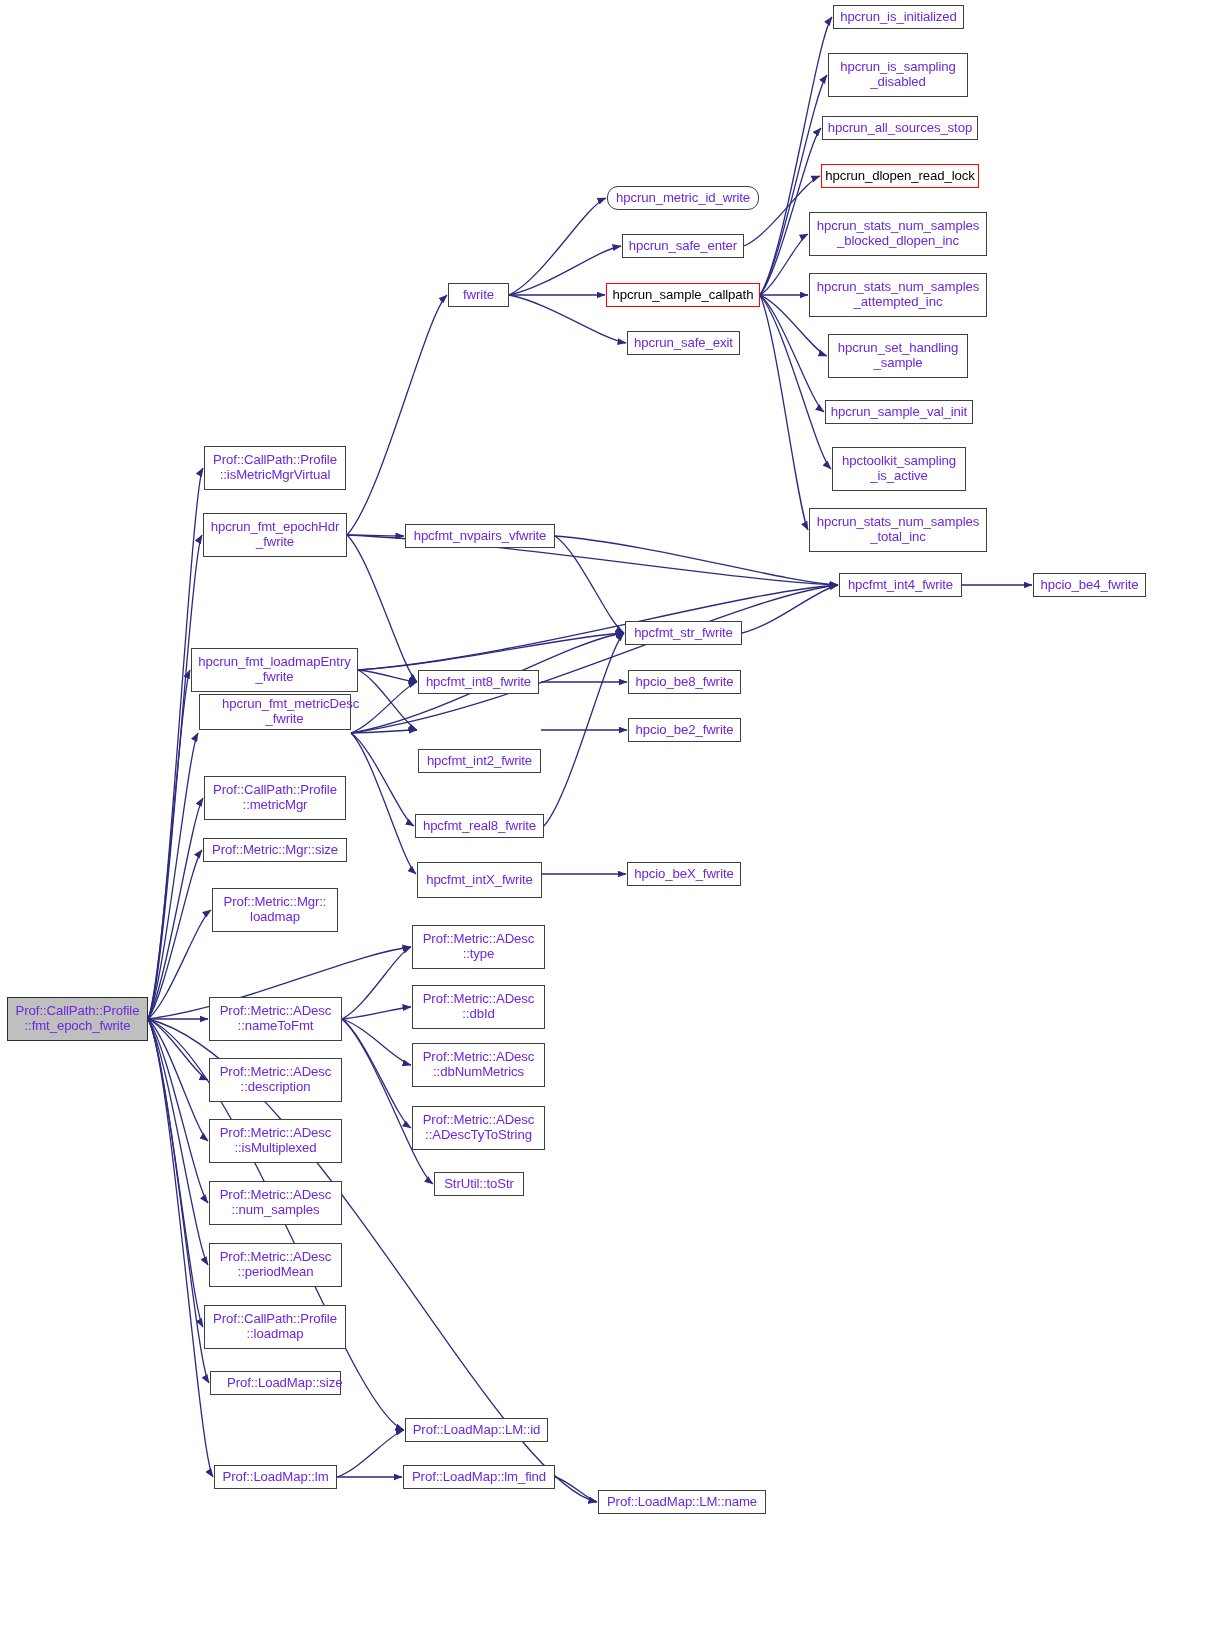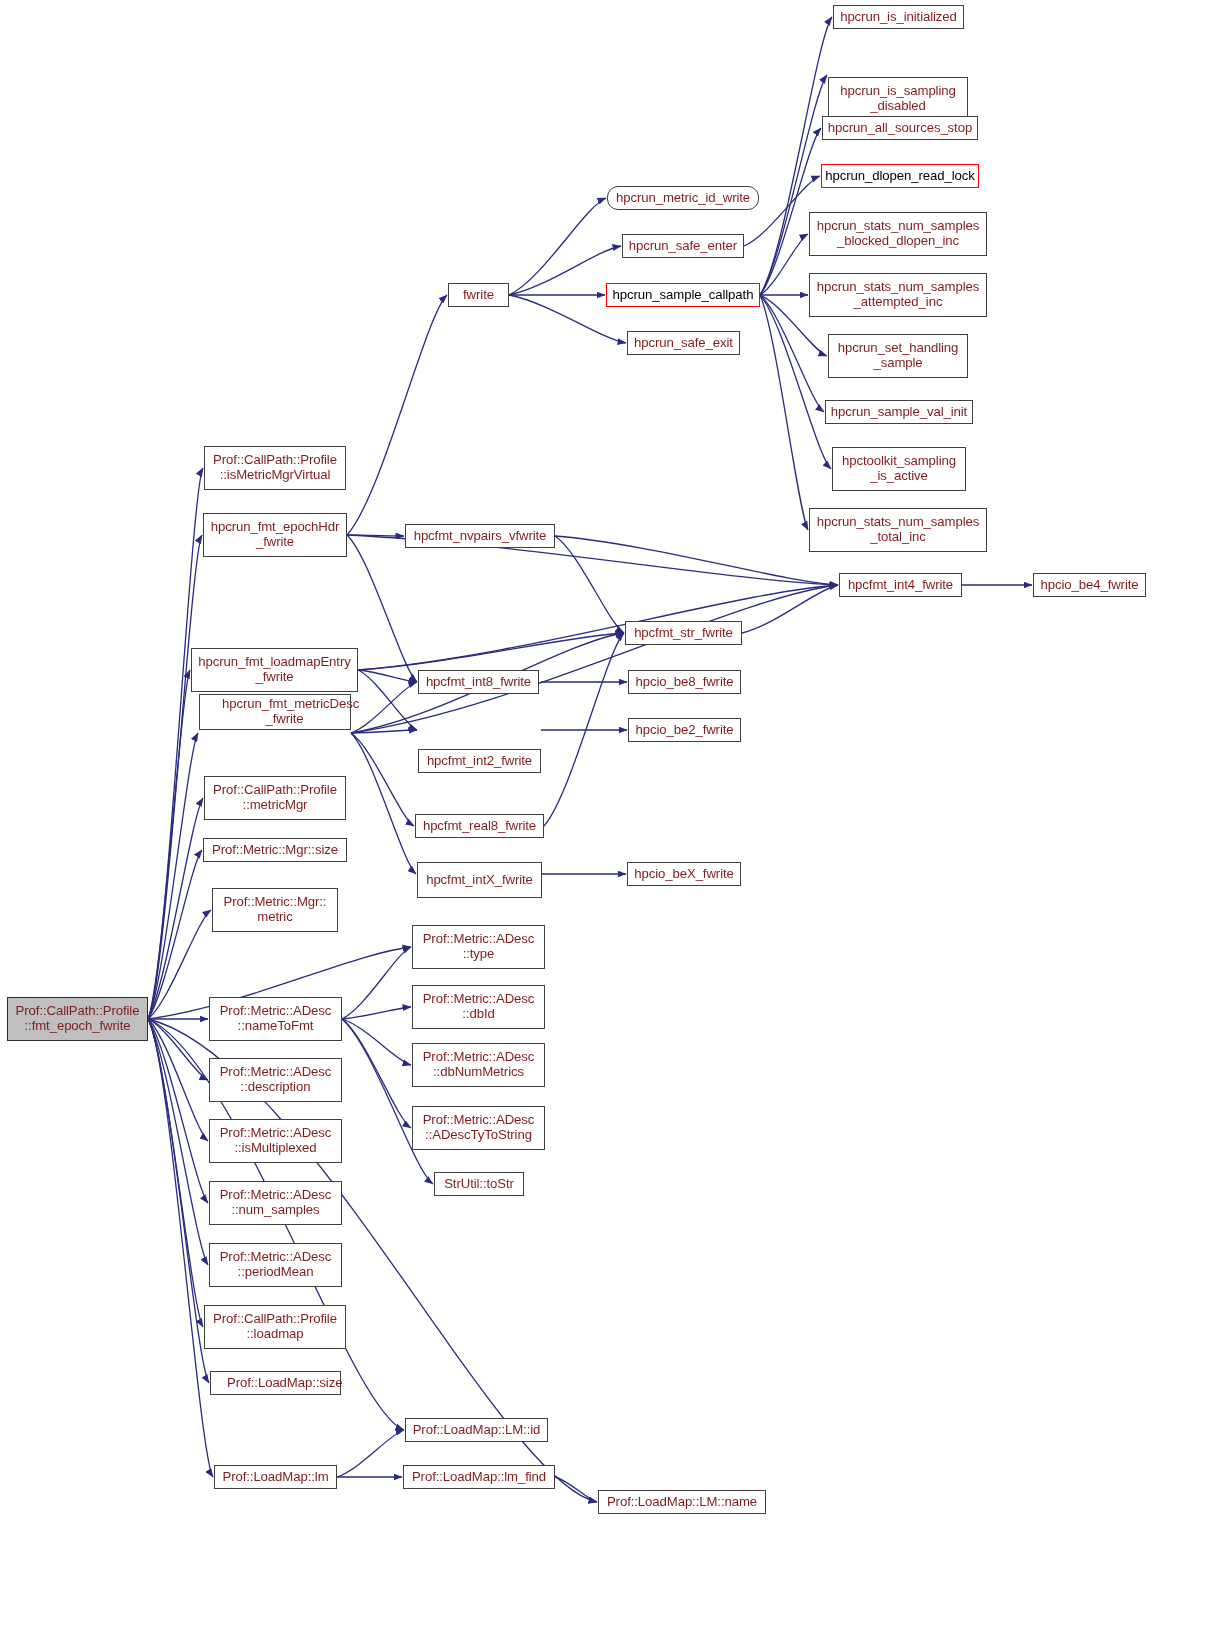--- a/index.html
+++ b/index.html
@@ -1,21 +1,21 @@
 <!DOCTYPE html>
 <html><head>
 <meta charset="utf-8">
 <title>Call Graph</title>
 <style>
   html,body{margin:0;padding:0;background:#ffffff;}
   #canvas{position:relative;width:1211px;height:1650px;background:#ffffff;
           font-family:"Liberation Sans", sans-serif;overflow:hidden;}
   #edges{position:absolute;left:0;top:0;width:1211px;height:1650px;}
   .node{position:absolute;box-sizing:border-box;border:1px solid #404040;
-        background:#ffffff;color:#7f1d1d;display:flex;align-items:center;
+        background:#ffffff;color:#6d28d9;display:flex;align-items:center;
         justify-content:center;text-align:center;line-height:1.12;
         font-size:13.2px;letter-spacing:-0.1px;white-space:pre-line;
         padding:0 3px;}
   .node.root{background:#bfbfbf;border:1px solid #2b2b2b;}
   .node.hl{border:1px solid #ff0000;color:#000000;}
   .node.hl .lbl{color:#000000;}
   .lbl{display:block;width:100%;}
 </style>
 </head>
 <body>
@@ -100,42 +100,42 @@
       <div class="node" style="left: 203px; top: 513px; width: 144px; height: 44px;"><span class="lbl">hpcrun_fmt_epochHdr
 _fwrite</span></div>
       <div class="node" style="left: 191px; top: 648px; width: 167px; height: 44px;"><span class="lbl">hpcrun_fmt_loadmapEntry
 _fwrite</span></div>
       <div class="node" style="left: 199px; top: 694px; width: 152px; height: 36px; padding-left: 22px;"><span class="lbl">hpcrun_fmt_metricDesc
 _fwrite</span></div>
       <div class="node" style="left: 204px; top: 776px; width: 142px; height: 44px;"><span class="lbl">Prof::CallPath::Profile
 ::metricMgr</span></div>
       <div class="node" style="left: 203px; top: 838px; width: 144px; height: 24px;"><span class="lbl">Prof::Metric::Mgr::size</span></div>
       <div class="node" style="left: 212px; top: 888px; width: 126px; height: 44px;"><span class="lbl">Prof::Metric::Mgr::
-metric</span></div>
+loadmap</span></div>
       <div class="node" style="left: 209px; top: 997px; width: 133px; height: 44px;"><span class="lbl">Prof::Metric::ADesc
 ::nameToFmt</span></div>
       <div class="node" style="left: 209px; top: 1058px; width: 133px; height: 44px;"><span class="lbl">Prof::Metric::ADesc
 ::description</span></div>
       <div class="node" style="left: 209px; top: 1119px; width: 133px; height: 44px;"><span class="lbl">Prof::Metric::ADesc
 ::isMultiplexed</span></div>
       <div class="node" style="left: 209px; top: 1181px; width: 133px; height: 44px;"><span class="lbl">Prof::Metric::ADesc
 ::num_samples</span></div>
       <div class="node" style="left: 209px; top: 1243px; width: 133px; height: 44px;"><span class="lbl">Prof::Metric::ADesc
 ::periodMean</span></div>
       <div class="node" style="left: 204px; top: 1305px; width: 142px; height: 44px;"><span class="lbl">Prof::CallPath::Profile
 ::loadmap</span></div>
       <div class="node" style="left: 210px; top: 1371px; width: 131px; height: 24px; padding-left: 16px;"><span class="lbl">Prof::LoadMap::size</span></div>
       <div class="node" style="left: 214px; top: 1465px; width: 123px; height: 24px;"><span class="lbl">Prof::LoadMap::lm</span></div>
       <div class="node" style="left: 448px; top: 283px; width: 61px; height: 24px;"><span class="lbl">fwrite</span></div>
       <div class="node" style="left: 607px; top: 186px; width: 152px; height: 24px; border-radius: 11px;"><span class="lbl">hpcrun_metric_id_write</span></div>
       <div class="node" style="left: 622px; top: 234px; width: 122px; height: 24px;"><span class="lbl">hpcrun_safe_enter</span></div>
       <div class="node hl" style="left: 606px; top: 283px; width: 154px; height: 24px;"><span class="lbl">hpcrun_sample_callpath</span></div>
       <div class="node" style="left: 627px; top: 331px; width: 113px; height: 24px;"><span class="lbl">hpcrun_safe_exit</span></div>
       <div class="node" style="left: 833px; top: 5px; width: 131px; height: 24px;"><span class="lbl">hpcrun_is_initialized</span></div>
-      <div class="node" style="left: 828px; top: 53px; width: 140px; height: 44px; margin-top: 24px;"><span class="lbl">hpcrun_is_sampling
+      <div class="node" style="left: 828px; top: 53px; width: 140px; height: 44px;"><span class="lbl">hpcrun_is_sampling
 _disabled</span></div>
       <div class="node" style="left: 822px; top: 116px; width: 156px; height: 24px;"><span class="lbl">hpcrun_all_sources_stop</span></div>
       <div class="node hl" style="left: 821px; top: 164px; width: 158px; height: 24px;"><span class="lbl">hpcrun_dlopen_read_lock</span></div>
       <div class="node" style="left: 809px; top: 212px; width: 178px; height: 44px;"><span class="lbl">hpcrun_stats_num_samples
 _blocked_dlopen_inc</span></div>
       <div class="node" style="left: 809px; top: 273px; width: 178px; height: 44px;"><span class="lbl">hpcrun_stats_num_samples
 _attempted_inc</span></div>
       <div class="node" style="left: 828px; top: 334px; width: 140px; height: 44px;"><span class="lbl">hpcrun_set_handling
 _sample</span></div>
       <div class="node" style="left: 825px; top: 400px; width: 148px; height: 24px;"><span class="lbl">hpcrun_sample_val_init</span></div>

